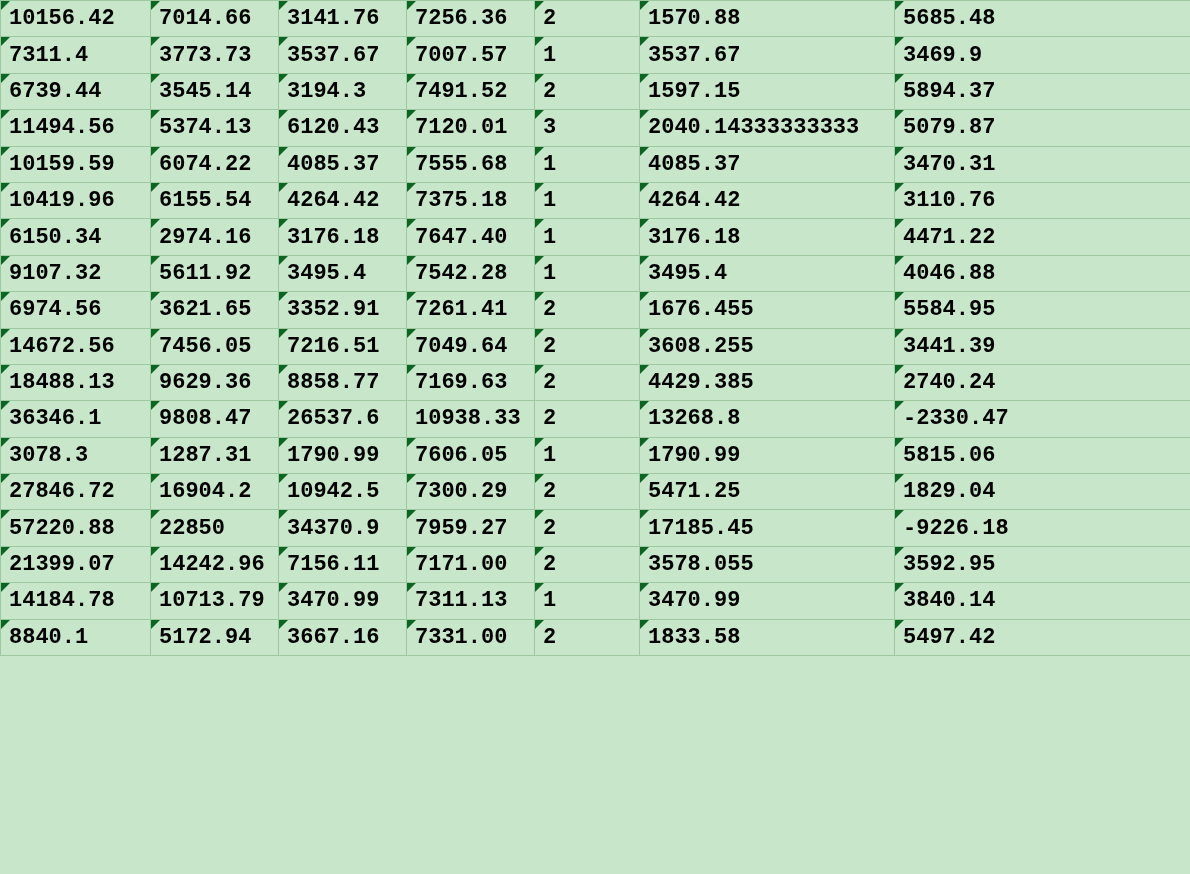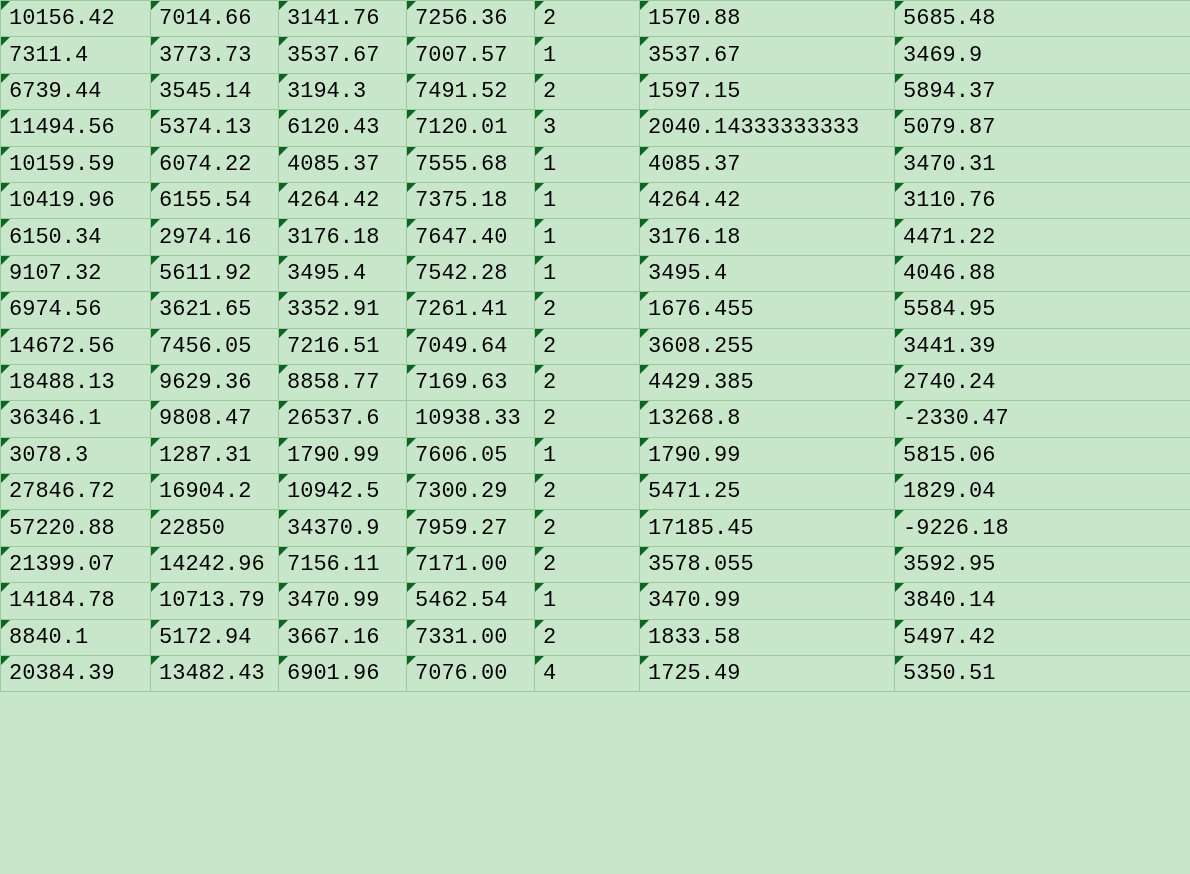--- a/index.html
+++ b/index.html
@@ -11,20 +11,21 @@
       font-family: "Courier New", monospace;
       background: #c8e6c9;
       width: 1190px;
       height: 874px;
       overflow: hidden;
     }
     table {
       border-collapse: collapse;
       width: 100%;
       table-layout: fixed;
+      font-weight: bold;
     }
     td {
       border: 1px solid #9ec9a0;
       background: #c8e6c9;
       padding: 2px 6px 2px 8px;
       font-size: 22px;
       color: #000;
       position: relative;
       height: 36.4px;
       white-space: nowrap;
@@ -205,37 +206,28 @@
         <td class="marked">7156.11</td>
         <td class="marked">7171.00</td>
         <td class="marked">2</td>
         <td class="marked">3578.055</td>
         <td class="marked">3592.95</td>
       </tr>
       <tr>
         <td class="marked">14184.78</td>
         <td class="marked">10713.79</td>
         <td class="marked">3470.99</td>
-        <td class="marked">5462.54</td>
+        <td class="marked">7311.13</td>
         <td class="marked">1</td>
         <td class="marked">3470.99</td>
         <td class="marked">3840.14</td>
       </tr>
       <tr>
         <td class="marked">8840.1</td>
         <td class="marked">5172.94</td>
         <td class="marked">3667.16</td>
         <td class="marked">7331.00</td>
         <td class="marked">2</td>
         <td class="marked">1833.58</td>
         <td class="marked">5497.42</td>
       </tr>
-      <tr>
-        <td class="marked">20384.39</td>
-        <td class="marked">13482.43</td>
-        <td class="marked">6901.96</td>
-        <td class="marked">7076.00</td>
-        <td class="marked">4</td>
-        <td class="marked">1725.49</td>
-        <td class="marked">5350.51</td>
-      </tr>
     </tbody>
 </table>
 
 </body></html>

